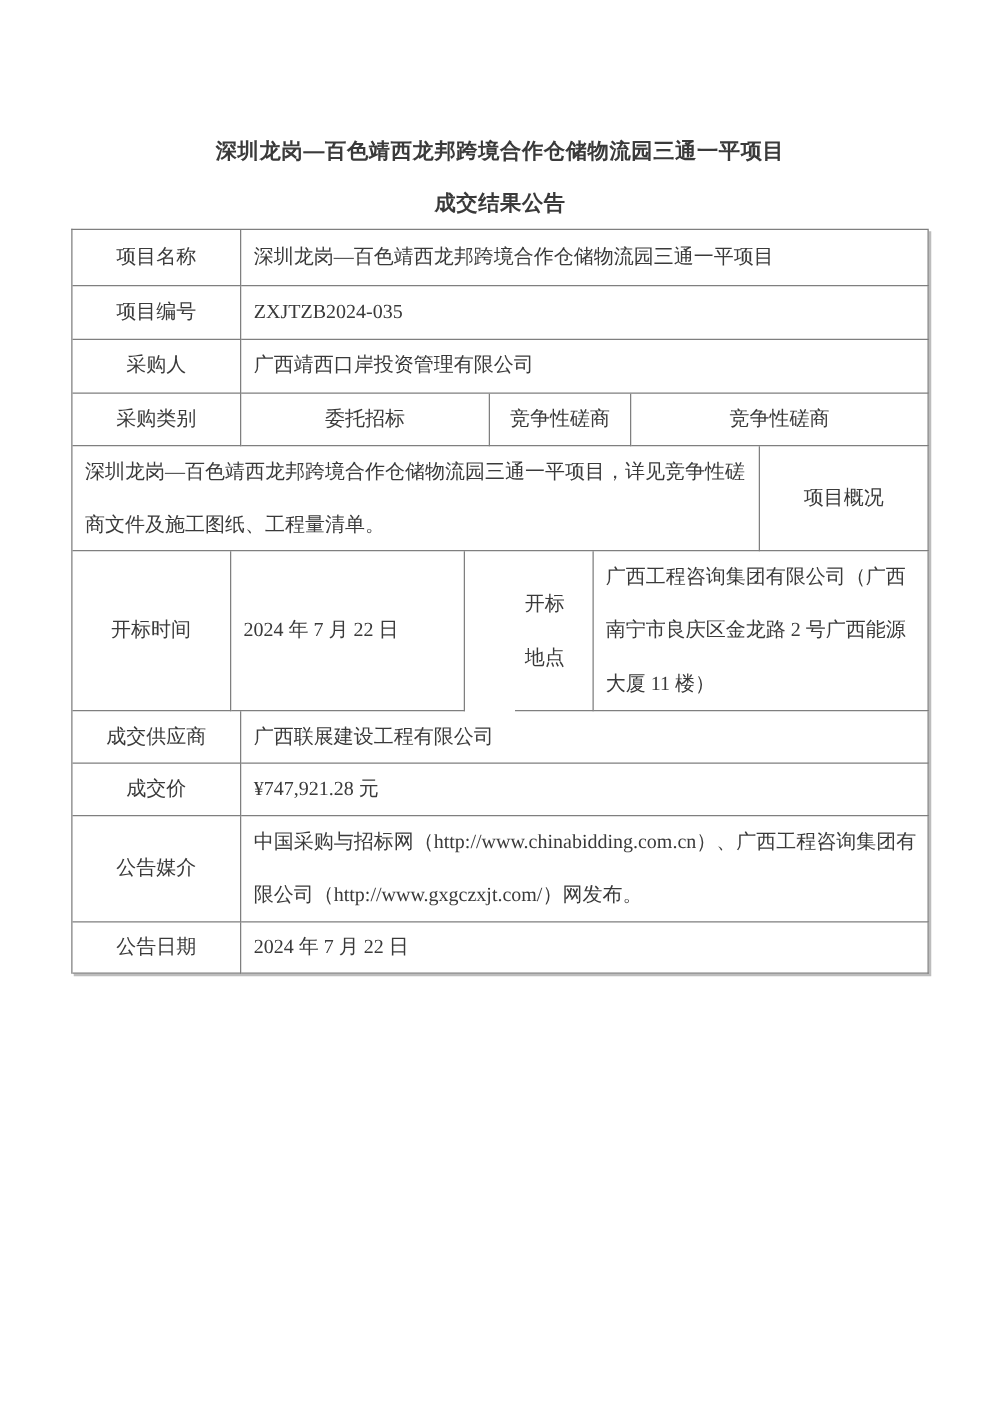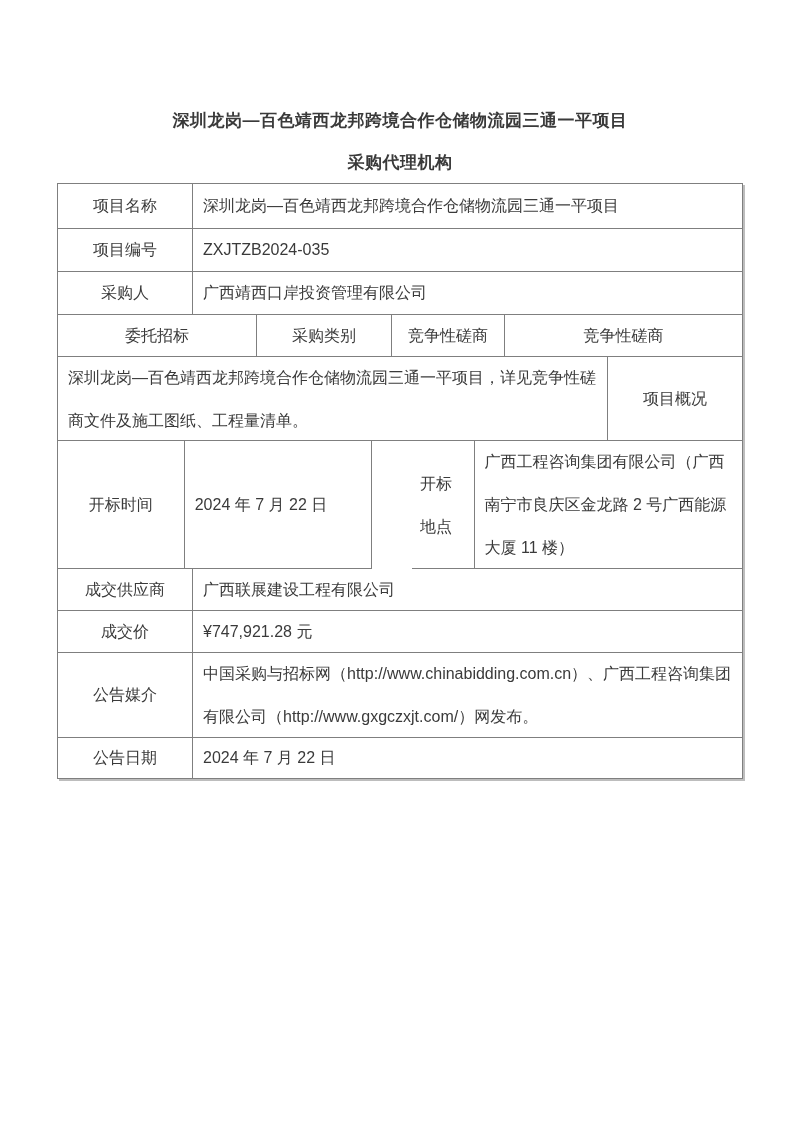--- a/index.html
+++ b/index.html
@@ -28,20 +28,21 @@
     background:#ffffff;
   }
   .row { display:flex; }
   .cell {
     border-right:1px solid #7f7f7f;
     border-bottom:1px solid #7f7f7f;
     font-size:16px;
     display:flex;
     align-items:center;
     line-height:22px;
+    font-family:Liberation Serif, serif;
   }
   .label { justify-content:center; text-align:center; padding:0 4px; }
   .value { padding-left:10px; padding-right:8px; text-align:left; }
   .center { justify-content:center; text-align:center; padding:0 4px; }
   .multi { line-height:43px; }
   .leftlabel { justify-content:flex-start; text-align:left; padding:0 20px 0 8px;margin-left:40px; }
   
   .c-label { width:135px; }
   .c-value { width:550px; }
   .c-v1 { width:199px; }
@@ -53,42 +54,42 @@
   .h45 { height:45px; } .h43 { height:43px; } .h42 { height:42px; }
   .h41 { height:41px; } .h84 { height:84px; } .h128 { height:128px; }
   .h85 { height:85px; }
 </style>
 </head>
 <body>
 
 <div class="doc">
 
   <div class="title">深圳龙岗—百色靖西龙邦跨境合作仓储物流园三通一平项目</div>
-  <div class="title subtitle">采购代理机构</div>
+  <div class="title subtitle">成交结果公告</div>
 
   <div class="tbl">
 
     <div class="row h45">
       <div class="cell label c-label">项目名称</div>
       <div class="cell value c-value">深圳龙岗—百色靖西龙邦跨境合作仓储物流园三通一平项目</div>
     </div>
 
     <div class="row h43">
       <div class="cell label c-label">项目编号</div>
       <div class="cell value c-value">ZXJTZB2024-035</div>
     </div>
 
     <div class="row h43">
       <div class="cell label c-label">采购人</div>
       <div class="cell value c-value">广西靖西口岸投资管理有限公司</div>
     </div>
 
     <div class="row h42">
+      <div class="cell label c-label">采购类别</div>
       <div class="cell center c-v1">委托招标</div>
-      <div class="cell label c-label">采购类别</div>
       <div class="cell label c-l2">竞争性磋商</div>
       <div class="cell center c-v2">竞争性磋商</div>
     </div>
 
 
     <div class="row h84">
       <div class="cell value c-value multi">深圳龙岗—百色靖西龙邦跨境合作仓储物流园三通一平项目，详见竞争性磋商文件及施工图纸、工程量清单。</div>
       <div class="cell label c-label">项目概况</div>
     </div>
 

